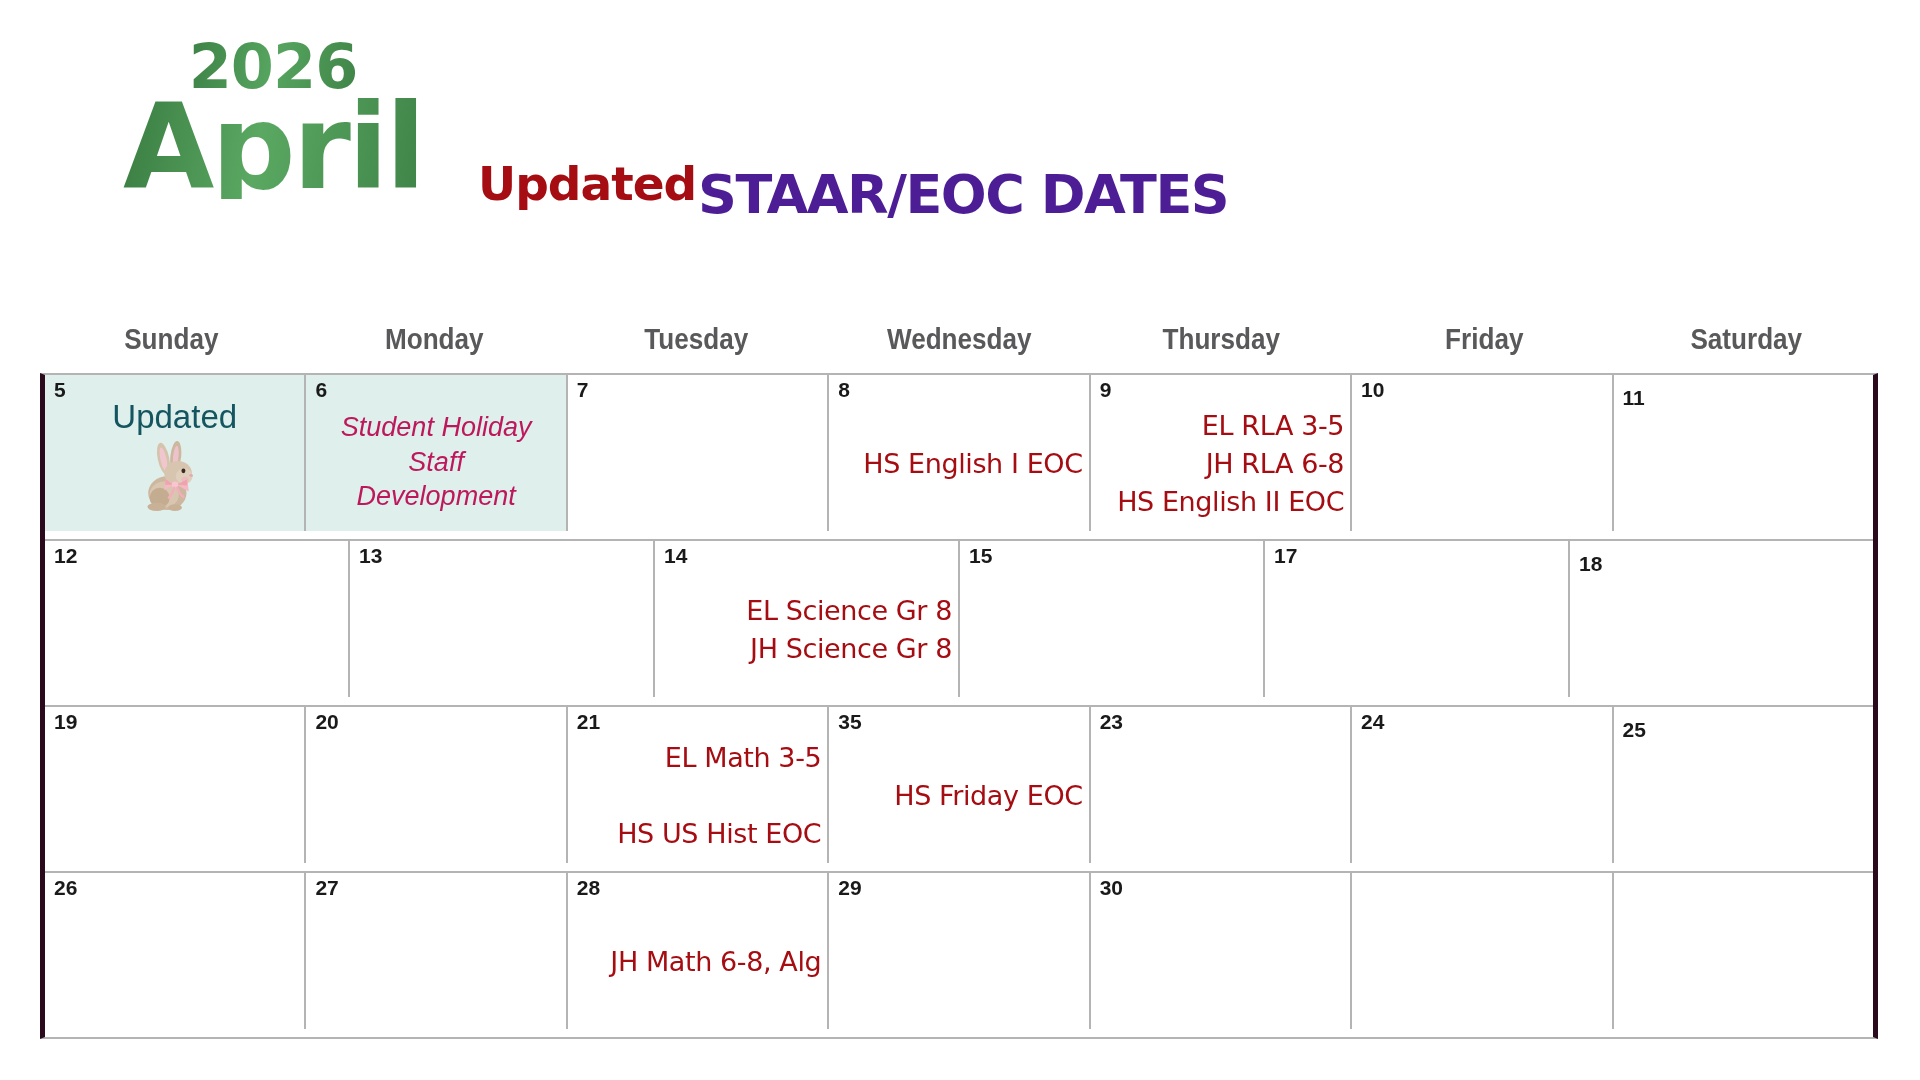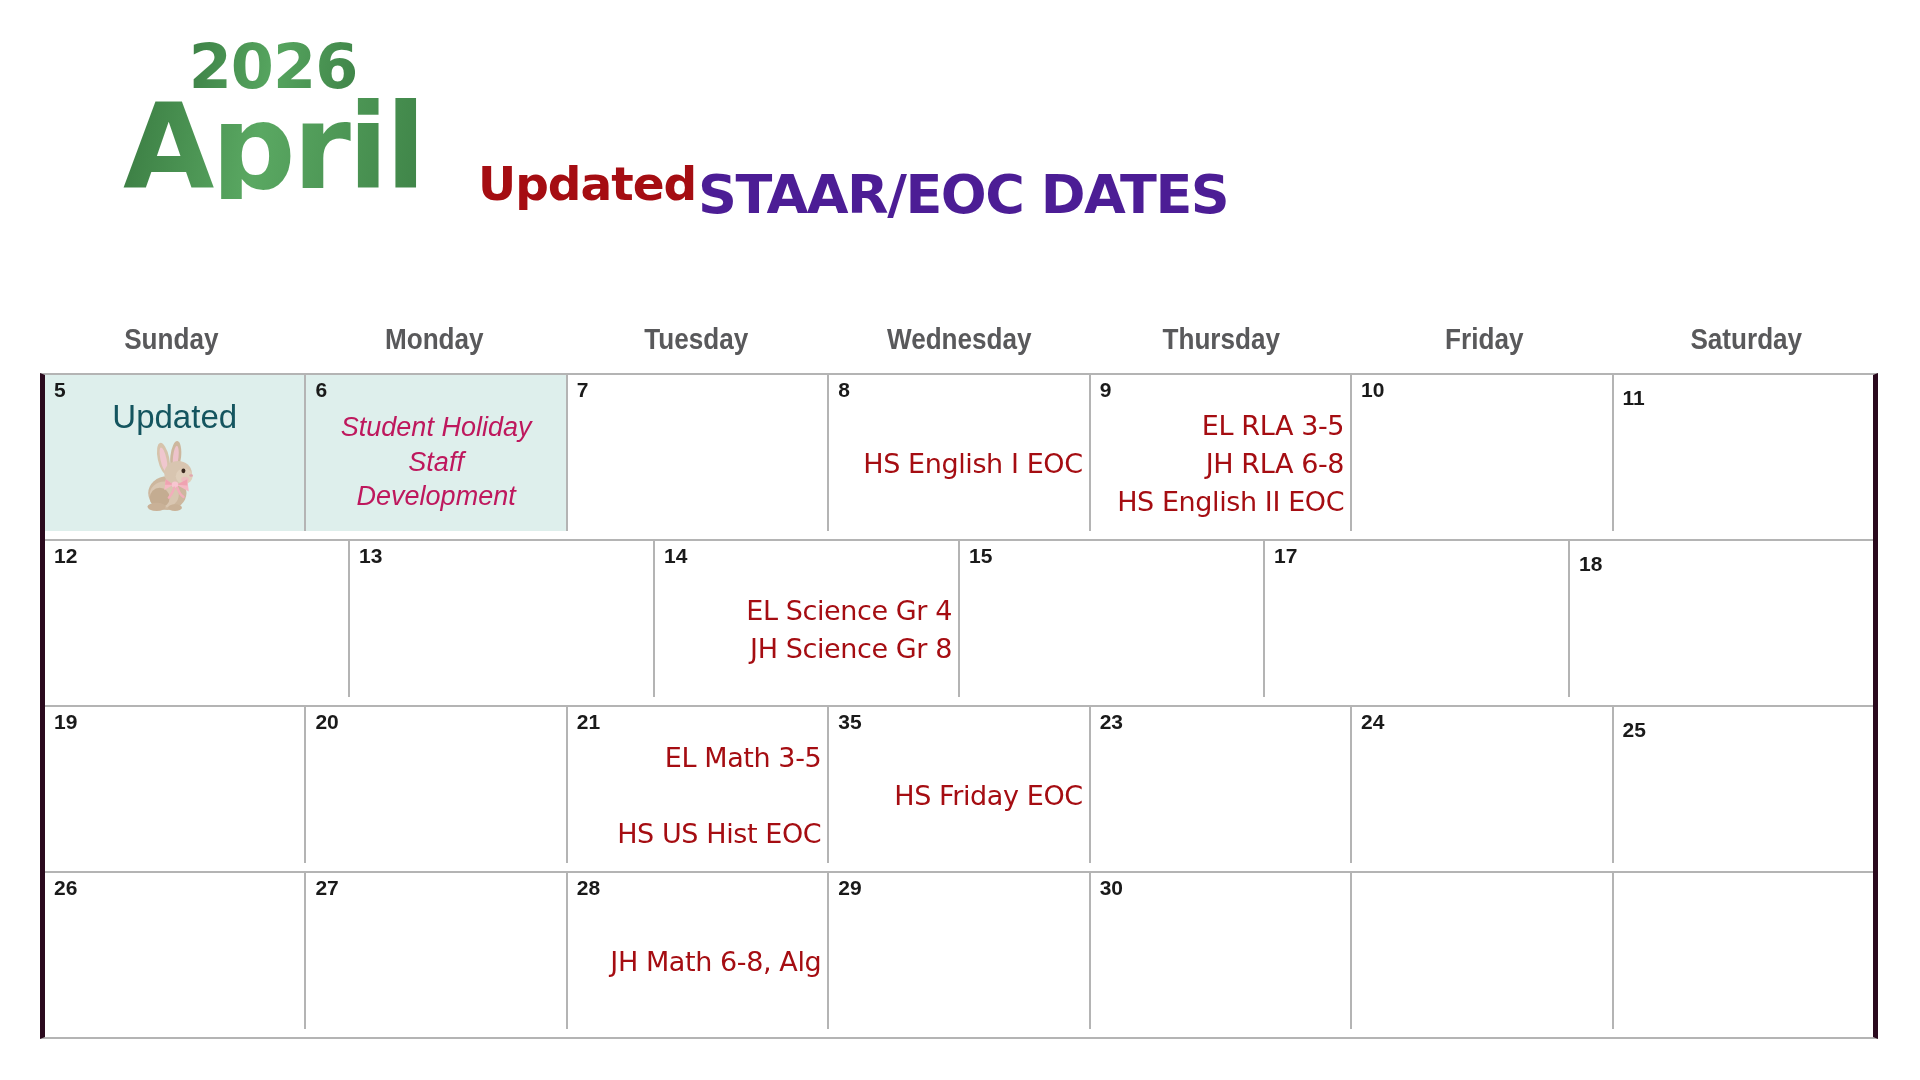--- a/index.html
+++ b/index.html
@@ -319,21 +319,21 @@
       <div class="week">
         <div class="day">
           <div class="daynum">12</div>
         </div>
         <div class="day">
           <div class="daynum">13</div>
         </div>
         <div class="day">
           <div class="daynum">14</div>
           <div class="events">
-            <div class="ev">EL Science Gr 4</div>
+            <div class="ev">EL Science Gr 8</div>
             <div class="ev">JH Science Gr 8</div>
           </div>
         </div>
         <div class="day">
           <div class="daynum">15</div>
         </div>
         <div class="day">
           <div class="daynum">17</div>
         </div>
         <div class="day">

